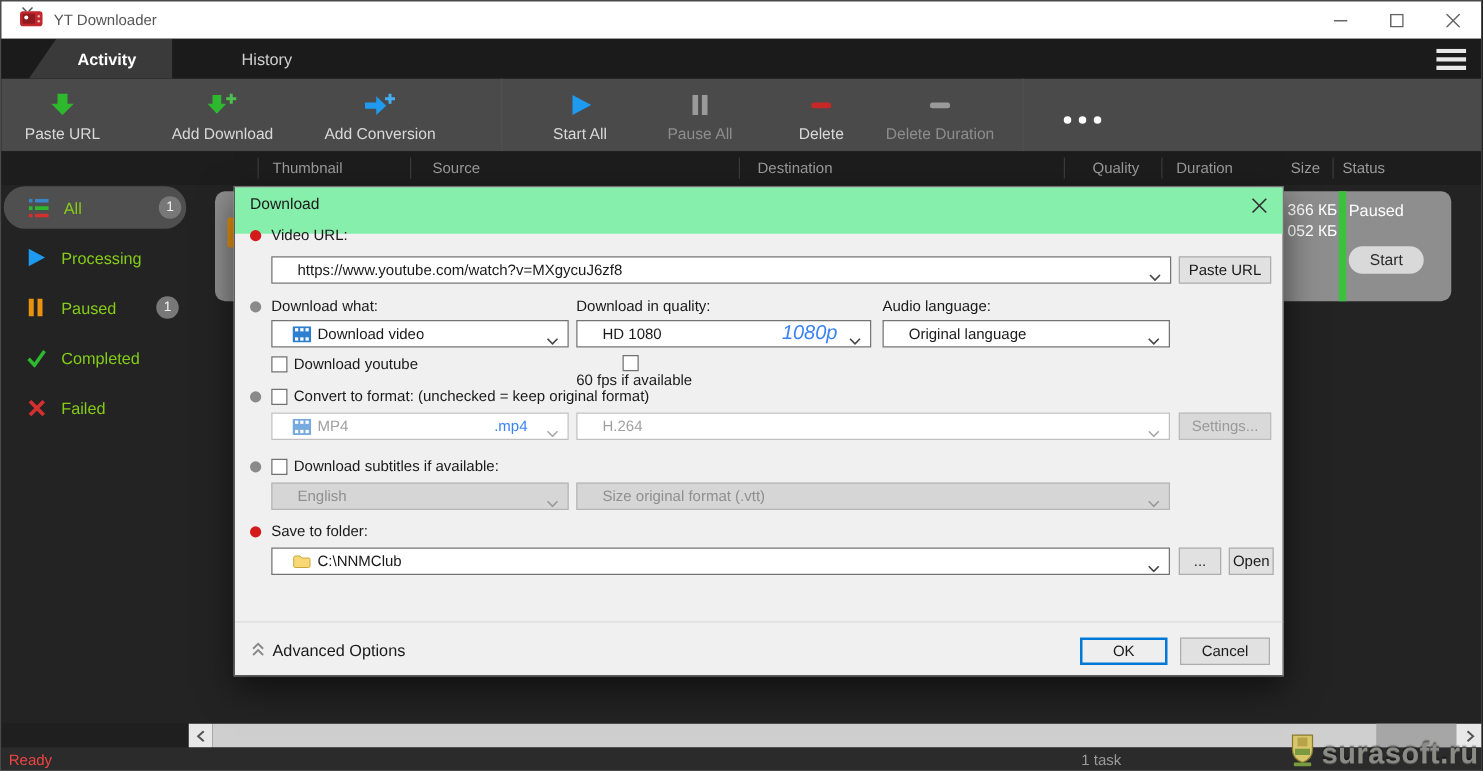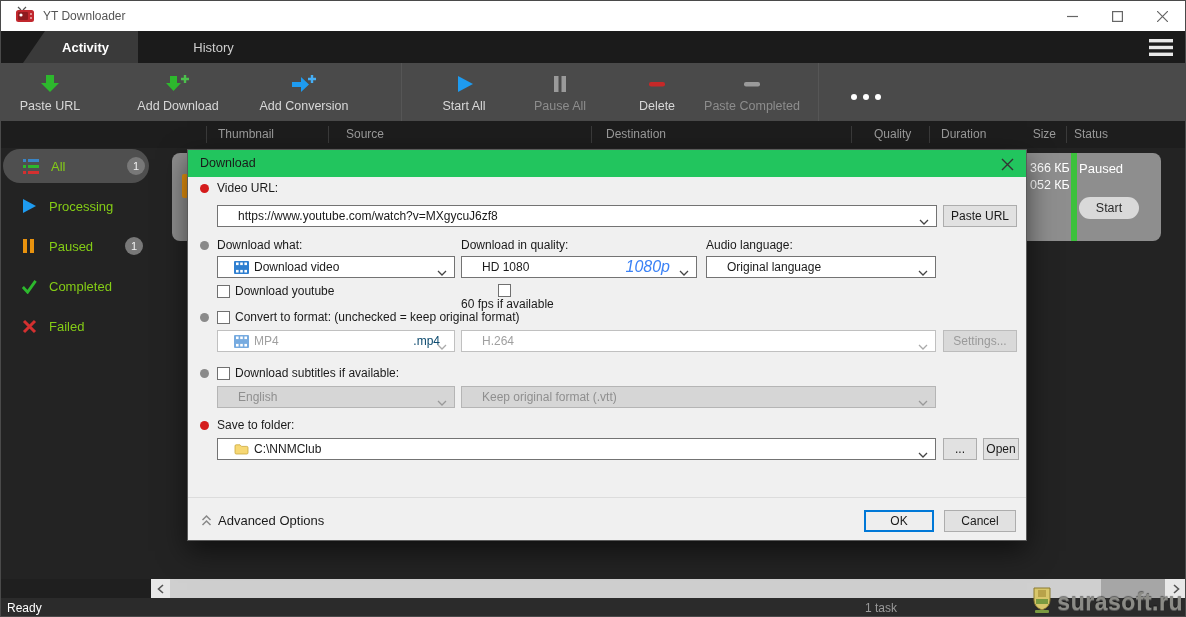--- a/index.html
+++ b/index.html
@@ -51,53 +51,53 @@
   
   .task-row { position:absolute; left:171px; top:5px; width:989px; height:88px; background:#8e8e8e; border-radius:8px; z-index:1; }
   .orange-bar { position:absolute; left:10px; top:21px; width:6px; height:24px; background:#e8920e; border-radius:2px; }
   .size-block { position:absolute; left:858px; top:7px; font-size:12.5px; color:#fff; line-height:17px; white-space:nowrap; }
   .green-bar { position:absolute; left:899px; top:0; width:6px; height:88px; background:#3cc13c; }
   .row-status { position:absolute; left:907px; top:8px; font-size:13px; color:#fff; }
   .start-pill { position:absolute; left:907px; top:44px; width:60px; height:22px; background:#d9d9d9; border:none; border-radius:11px; font-size:12.5px; color:#2b2b2b; font-family:inherit; }
 
   
   .dialog { position:absolute; left:186px; top:148px; width:840px; height:392px; background:#f0f0f0; border:1px solid #5a5a5a; box-shadow:0 10px 26px rgba(0,0,0,0.55); z-index:10; }
-  .dlg-titlebar { position:absolute; left:0; top:0; width:100%; height:27px; background:#22c55e; }
+  .dlg-titlebar { position:absolute; left:0; top:0; width:100%; height:37px; background:#86efac; }
   .dlg-title { position:absolute; left:12px; top:6px; font-size:12.5px; color:#1a1a1a; }
   .dlg-close { position:absolute; right:10px; top:5px; width:18px; height:18px; display:flex; align-items:center; justify-content:center; background:none; border:none; }
   .dot { position:absolute; width:9px; height:9px; border-radius:50%; }
   .dot.red { background:#d41b1b; }
   .dot.gray { background:#8a8a8a; }
   .dlabel { position:absolute; font-size:12px; color:#1a1a1a; white-space:nowrap; }
   .dd { position:absolute; height:22px; background:#fff; border:1px solid #737373; font-size:12px; color:#1a1a1a; display:flex; align-items:center;padding-left:12px; }
   .dd .ddtext { margin-left:8px; white-space:nowrap; overflow:hidden; }
   .dd .chev { position:absolute; right:7px; top:8px; }
   .dd.dis-white { border-color:#c0c0c0; color:#a0a0a0; }
   .dd.dis-gray { background:#d6d6d6; border-color:#b5b5b5; color:#8f8f8f; }
   .dd .icon-lead { margin-left:4px; display:flex; }
   .dd .icon-lead + .ddtext { margin-left:5px; }
   .tag-right { position:absolute; right:26px; font-size:16px; color:#3b82f6;font-style:italic; }
-  .ext-right { position:absolute; right:14px; font-size:12px; color:#0c4a6e; }
+  .ext-right { position:absolute; right:32px; font-size:12px; color:#3b82f6; }
   .dbtn { position:absolute; height:22px; background:#e1e1e1; border:1px solid #adadad; font-size:12px; color:#1a1a1a; font-family:inherit; }
   .dbtn.disabled { background:#d9d9d9; border-color:#bcbcbc; color:#9a9a9a; }
   .dbtn.primary { border:2px solid #0078d7; background:#eeeeee; }
   .chkrow { position:absolute; display:flex; align-items:center; font-size:12px; color:#1a1a1a; white-space:nowrap; }
   .chk { width:13px; height:13px; background:#fff; border:1px solid #707070; margin-right:5px; flex:none; }
   .footer-sep { position:absolute; left:0; top:347px; width:100%; height:1px; background:#dcdcdc; }
   .adv-label { position:absolute; left:30px; top:363px; font-size:13px; color:#1a1a1a; }
 
   
   .hscroll { position:absolute; left:0; top:578px; width:100%; height:19px; background:#1f1f1f; }
   .sb-btn { position:absolute; top:0; height:19px; background:#e8e8e8; display:flex; align-items:center; justify-content:center; }
   .sb-track { position:absolute; left:169px; top:0; width:995px; height:19px; background:#cfcfcf; }
   .sb-thumb { position:absolute; left:931px; top:0; width:64px; height:19px; background:#a6a6a6; }
 
   
   .statusbar { position:absolute; left:0; top:597px; width:100%; height:20px; background:#2b2b2b; }
-  .st-left { position:absolute; left:6px; top:3px; font-size:12px; color:#ffffff; }
+  .st-left { position:absolute; left:6px; top:3px; font-size:12px; color:#ef4444; }
   .st-center { position:absolute; left:864px; top:3px; font-size:12px; color:#9a9a9a; }
   .watermark { position:absolute; right:2px; top:585px; display:flex; align-items:center; z-index:20; }
   .wm-text { font-size:23px; font-weight:bold; color:#8b8b86; letter-spacing:0.5px;
              text-shadow:0 1px 0 rgba(255,255,255,0.22), 0 -1px 1px rgba(0,0,0,0.45); }
 </style>
 </head>
 <body>
 
 <div class="win">
 
@@ -210,21 +210,21 @@
       </span>
       <span class="tlabel">Delete</span>
     </div>
 
     <div class="tool disabled" style="left:696px; width:110px;">
       <span>
         <svg width="22" height="22" viewBox="0 0 22 22">
             <rect x="3" y="9" width="16" height="4.5" rx="2" fill="#9a9a9a"></rect>
           </svg>
       </span>
-      <span class="tlabel">Paste Completed</span>
+      <span class="tlabel">Delete Duration</span>
     </div>
 
     <div class="tsep" style="left:817px; top:0; height:58px;"></div>
 
     <div class="tool" style="left:840px; width:50px;">
       <span style="margin-top:14px;">
         <svg width="34" height="8" viewBox="0 0 34 8">
             <circle cx="5" cy="4" r="3" fill="#fff"></circle>
             <circle cx="17" cy="4" r="3" fill="#fff"></circle>
             <circle cx="29" cy="4" r="3" fill="#fff"></circle>
@@ -436,21 +436,21 @@
 
     <div class="dd dis-gray" style="left:29px; top:236px; width:238px;">
       <span class="ddtext">English</span>
       <span class="chev">
         <svg width="10" height="6" viewBox="0 0 10 6">
             <path d="M1 1 L5 5 L9 1" stroke="#999" fill="none" stroke-width="1.3"></path>
           </svg>
       </span>
     </div>
     <div class="dd dis-gray" style="left:273px; top:236px; width:475px;">
-      <span class="ddtext">Keep original format (.vtt)</span>
+      <span class="ddtext">Size original format (.vtt)</span>
       <span class="chev">
         <svg width="10" height="6" viewBox="0 0 10 6">
             <path d="M1 1 L5 5 L9 1" stroke="#999" fill="none" stroke-width="1.3"></path>
           </svg>
       </span>
     </div>
 
     <span class="dot red" style="left:12px; top:271px;"></span>
     <span class="dlabel" style="left:29px; top:268px;">Save to folder:</span>
     <div class="dd" style="left:29px; top:288px; width:719px;">

